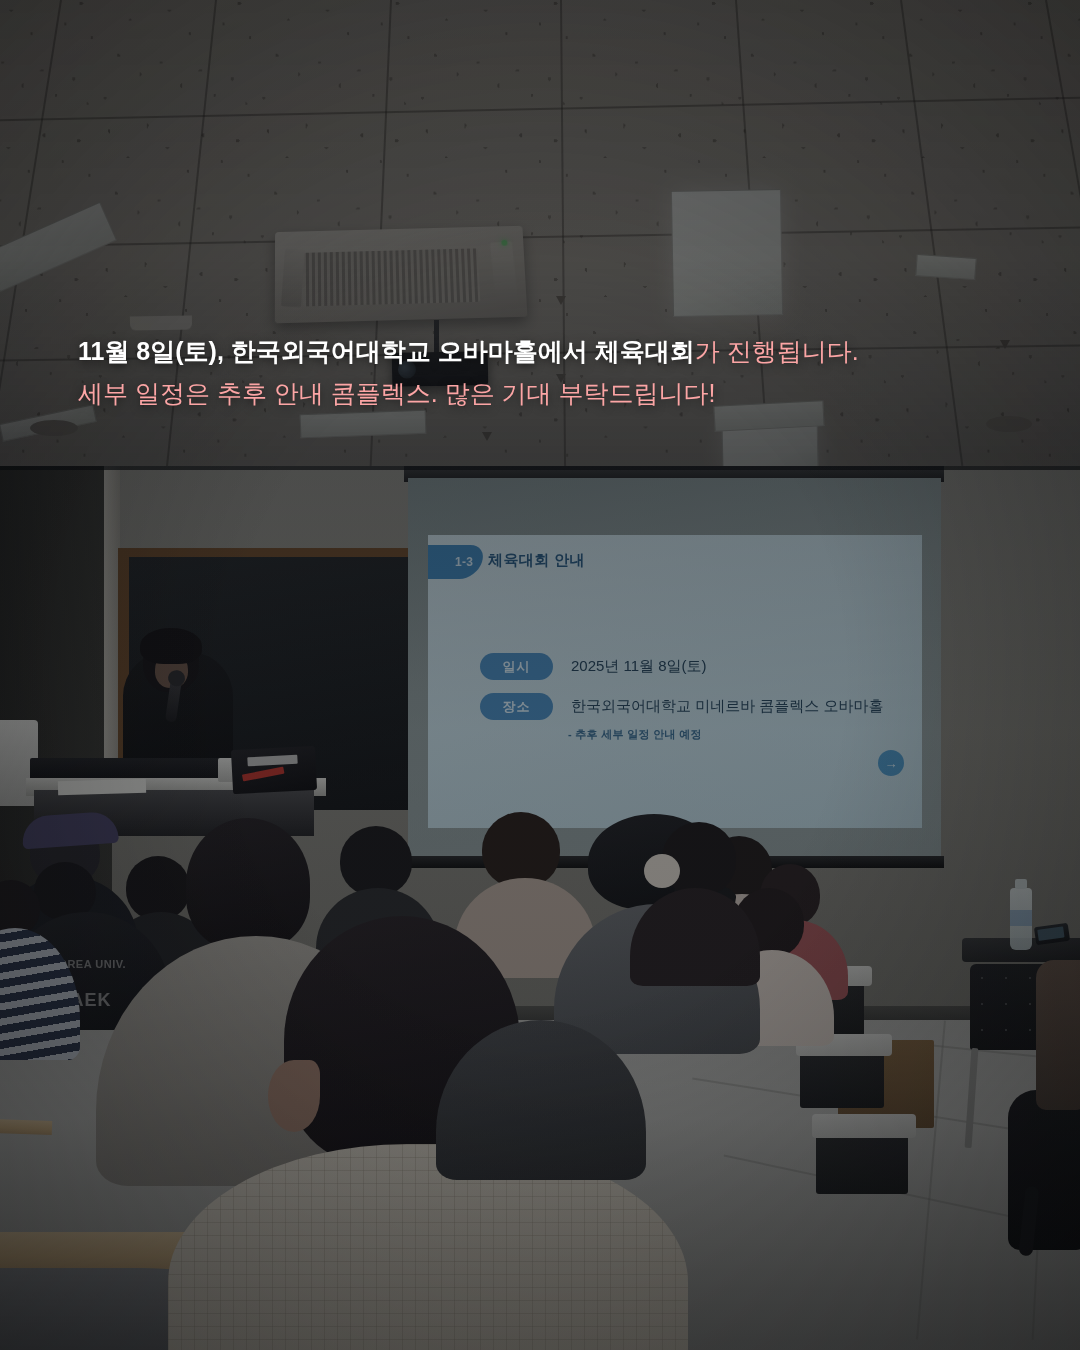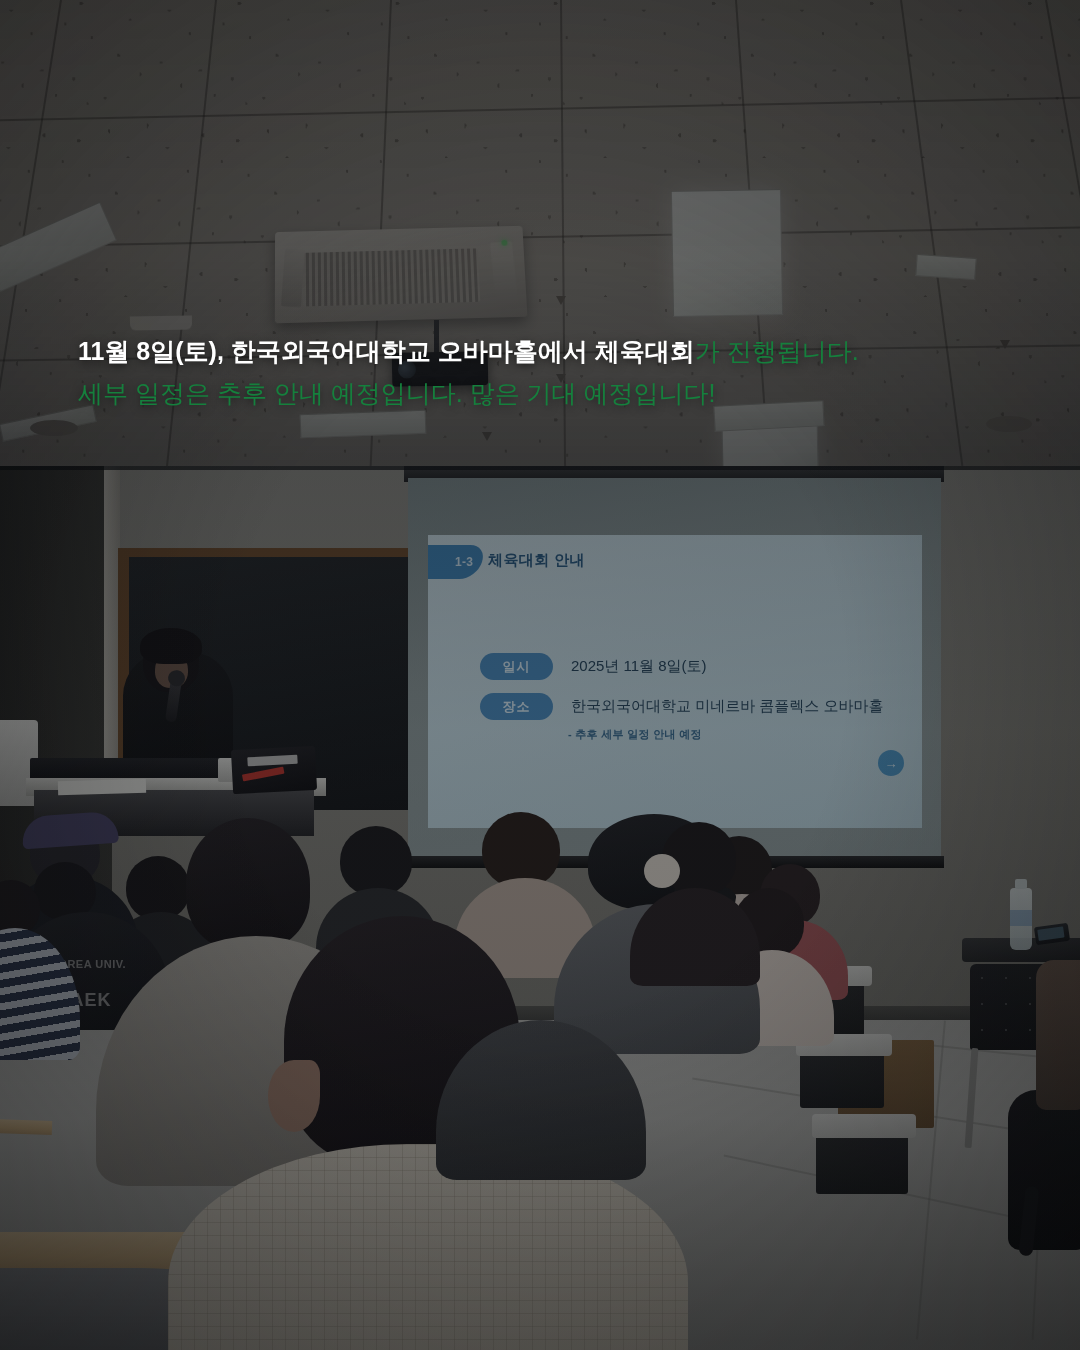--- a/index.html
+++ b/index.html
@@ -351,21 +351,21 @@
   .headline .hl-accent{ color:#2196d6; }
   .headline .hl-plain{ color:#ffffff; }
 
   .body-copy{ position:absolute; left:78px; top:330px; }
   .body-line{
     font-size:25px; line-height:42px; color:#f2f4f6;
     text-shadow:0 2px 10px rgba(0,0,0,.6);
     white-space:nowrap;
   }
   .body-line .b-strong{ font-weight:700; color:#ffffff; }
-  .body-line .b-norm{ font-weight:400; color:#15803d; }
+  .body-line .b-norm{ font-weight:400; color:#fca5a5; }
 </style>
 </head>
 <body>
 
 <div id="card">
 
   <div class="scene">
 
     <div class="ceiling"></div>
 
@@ -613,19 +613,19 @@
   <div class="vignette"></div>
 
   <div class="text-layer">
 
 
     <div class="body-copy">
       <div class="body-line">
         <span class="b-strong">11월 8일(토), 한국외국어대학교 오바마홀에서 체육대회</span><span class="b-norm">가 진행됩니다.</span>
       </div>
       <div class="body-line">
-        <span class="b-norm">세부 일정은 추후 안내 예정입니다. 많은 기대 예정입니다!</span>
+        <span class="b-norm">세부 일정은 추후 안내 콤플렉스. 많은 기대 부탁드립니다!</span>
       </div>
     </div>
 
   </div>
 
 </div>
 
 </body></html>

